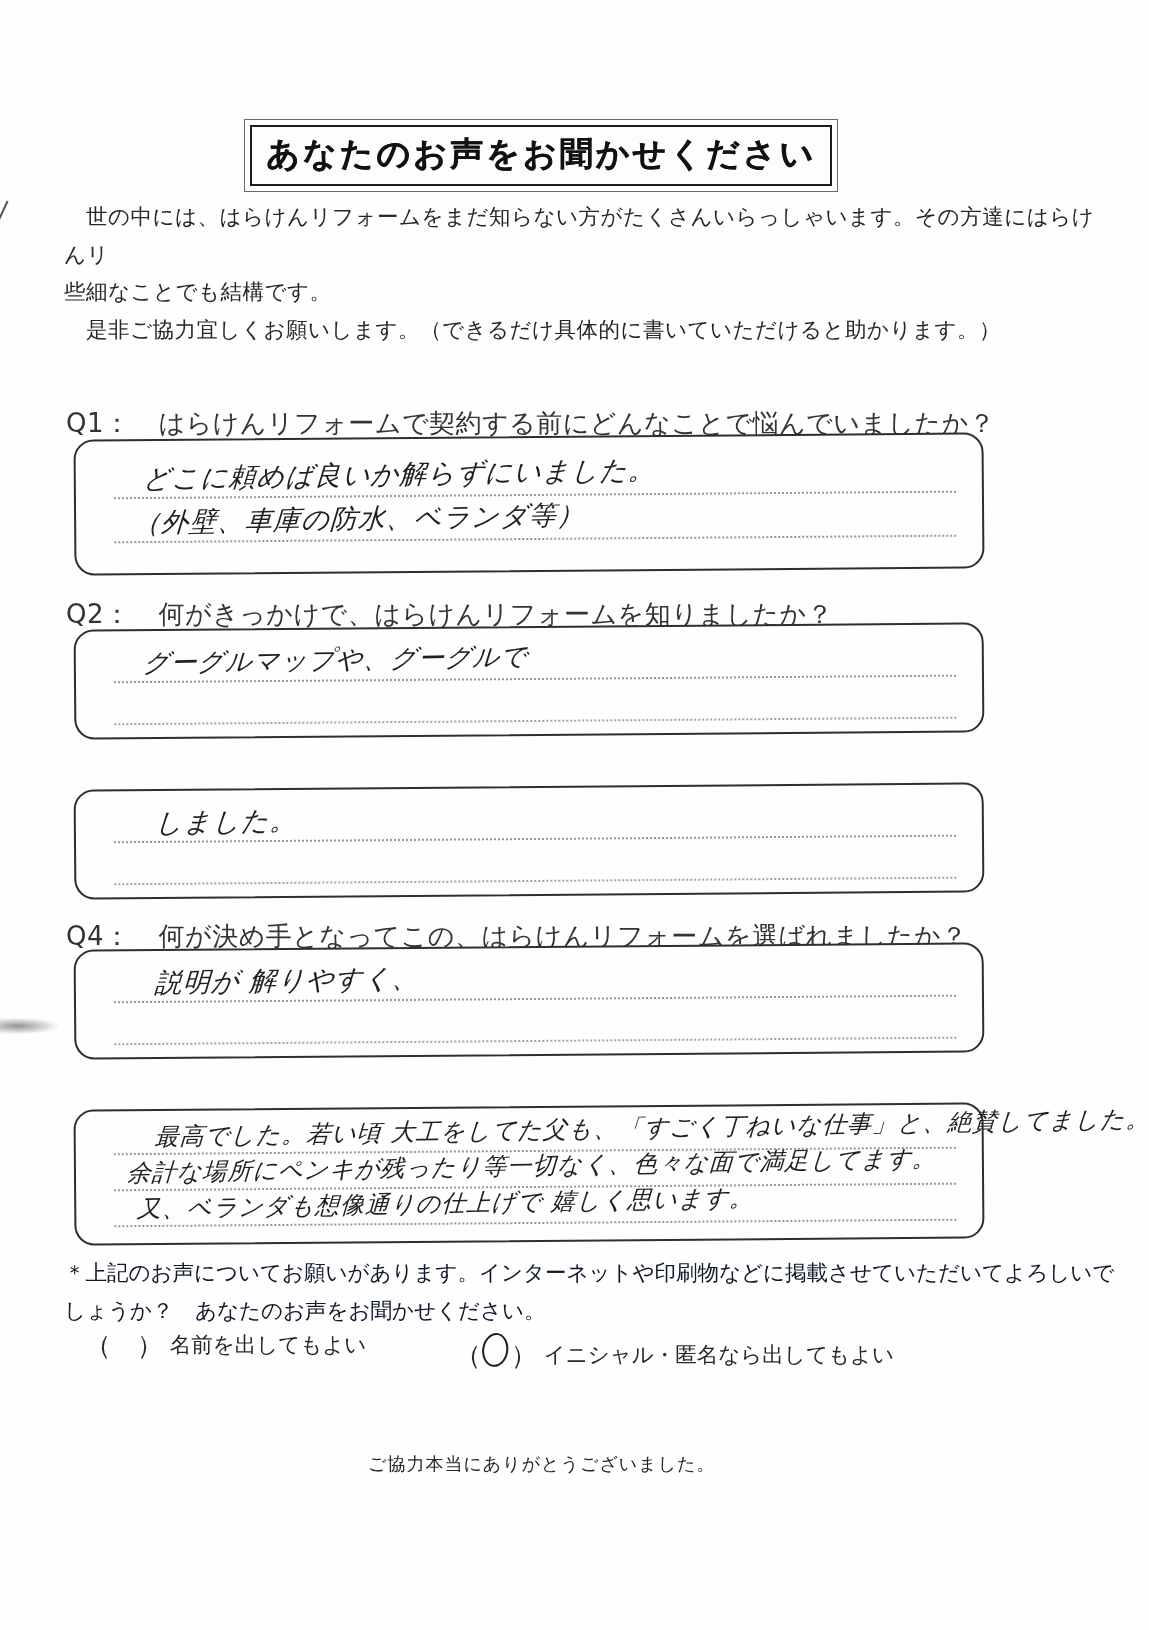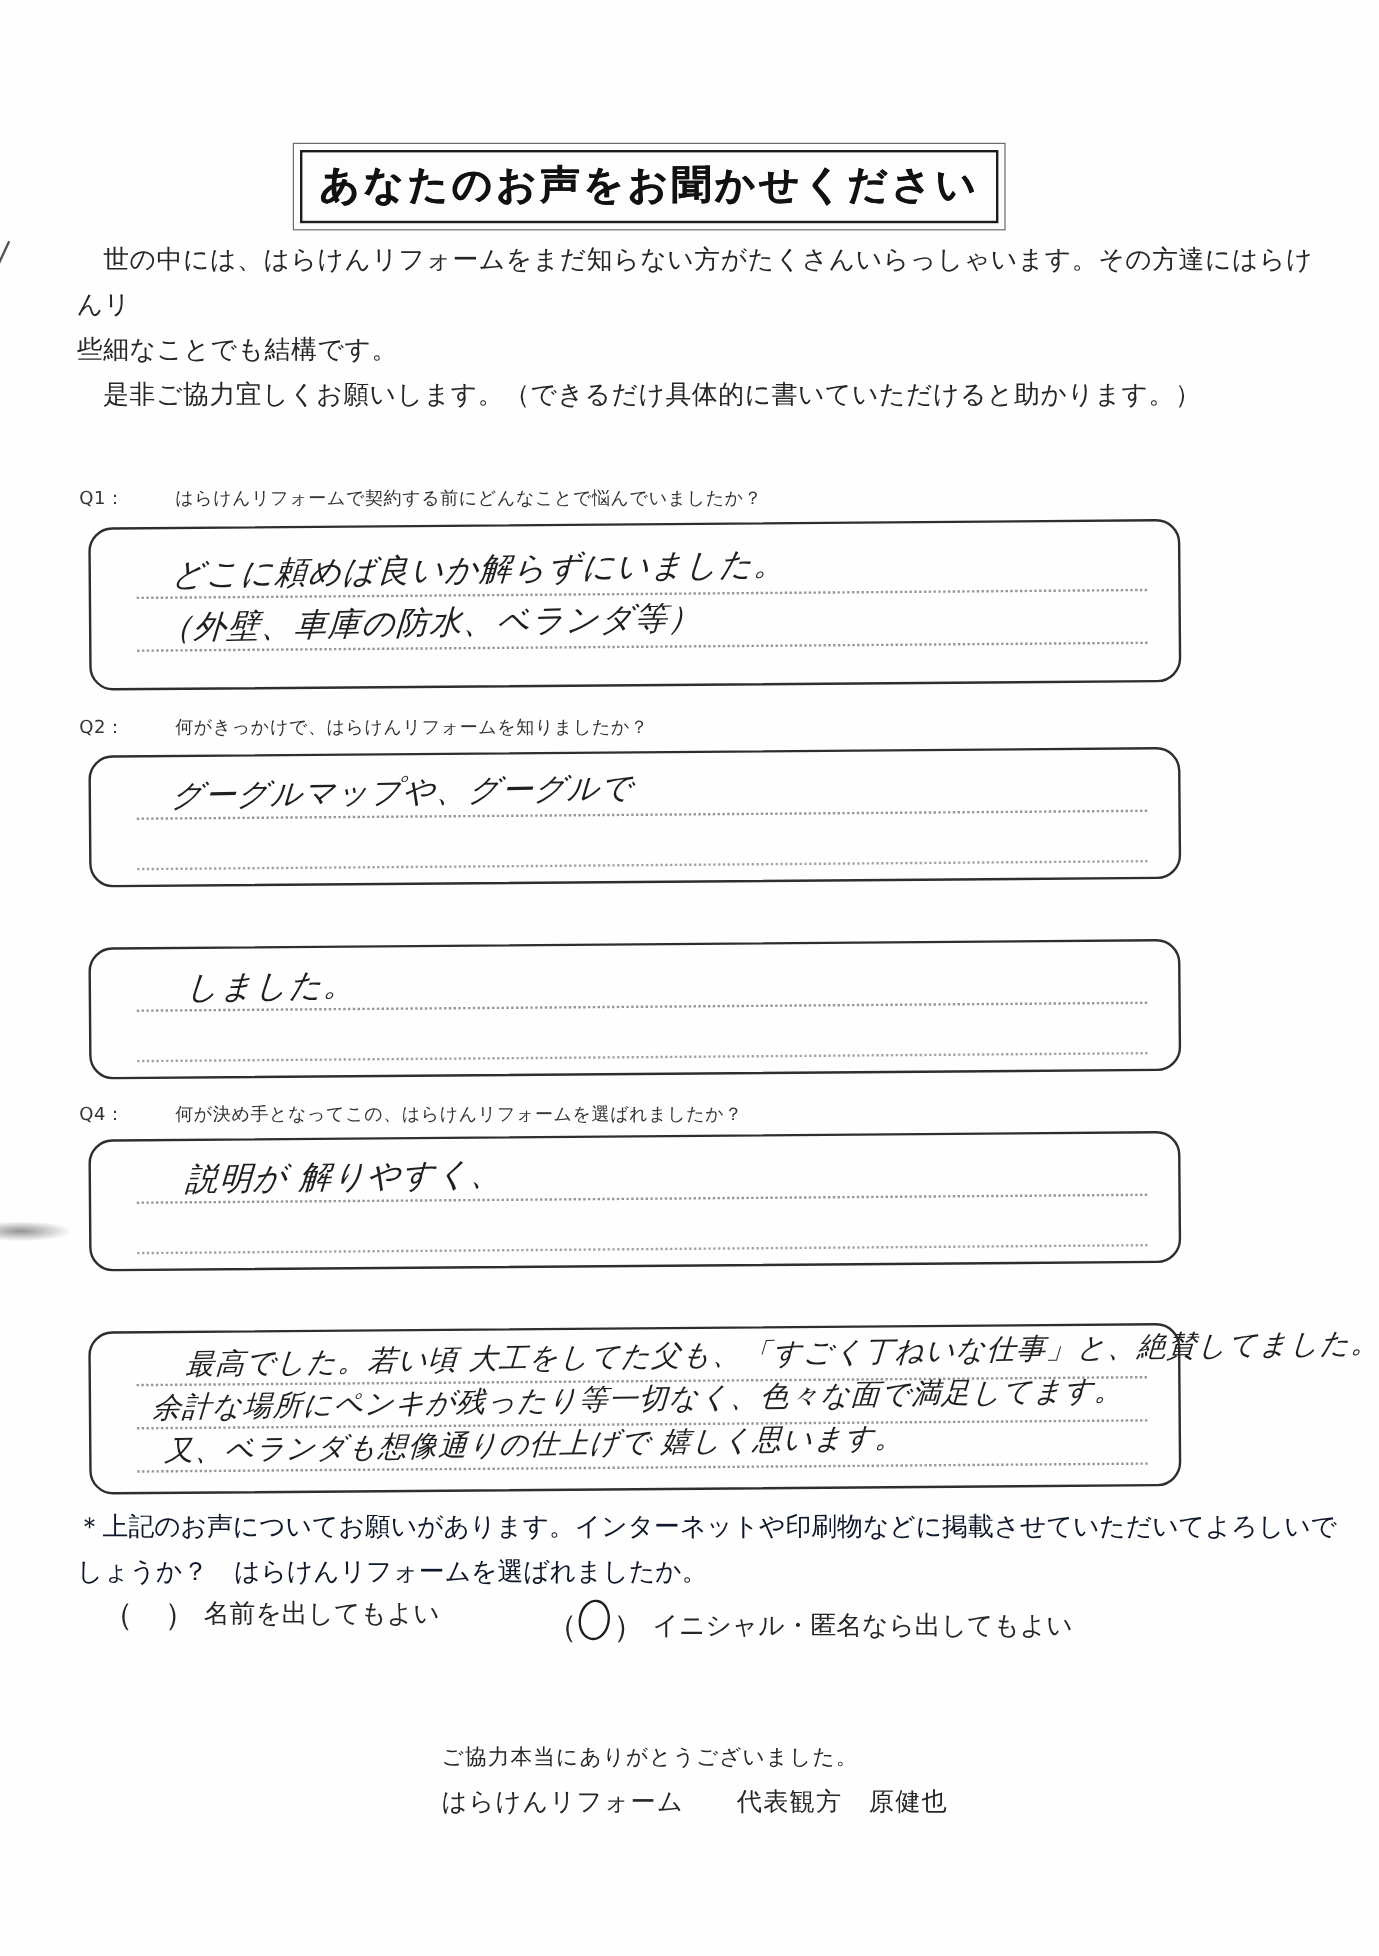--- a/index.html
+++ b/index.html
@@ -23,21 +23,21 @@
     font-weight: 900;
     letter-spacing: 3px;
     color:#111;
     text-shadow: 0.6px 0 0 #111;
     background:#fdfdfd;
   }
   
   .intro { position:absolute; left:64px; top:198px; width:1040px;
            font-size:21.5px; line-height:37.5px; color:#262626; letter-spacing:0.5px; }
   
-  .q-row { position:absolute; left:66px; font-size:15px; color:#333; letter-spacing:0.5px; }
+  .q-row { position:absolute; left:66px; font-size:26px; color:#333; letter-spacing:0.5px; }
   .q-label { display:inline-block; min-width:52px; margin-right:28px; }
   .answer-box {
     position:absolute; left:74px; width:906px;
     border: 2px solid #2e2e2e;
     border-radius: 20px;
     background: #fefefe;
     transform: rotate(-0.45deg);
   }
   .ans-line { position:absolute; left:38px; right:26px; height:42px;
               border-bottom: 2px dotted #979797; }
@@ -139,30 +139,29 @@
     <div class="ans-line" style="top:36px">
       <span class="hand fs24" style="left:12px">余計な場所にペンキが残ったり等一切なく、色々な面で満足してます。</span>
     </div>
     <div class="ans-line" style="top:72px">
       <span class="hand fs24" style="left:22px">又、ベランダも想像通りの仕上げで 嬉しく思います。</span>
     </div>
   </div>
 
   <div class="note">
     <div>＊上記のお声についてお願いがあります。インターネットや印刷物などに掲載させていただいてよろしいで</div>
-    <div>しょうか？　はらけんリフォームを選ばれましたか。</div>
+    <div>しょうか？　あなたのお声をお聞かせください。</div>
   </div>
 
   <div class="options">
     <div class="option" style="left:85px">
       <span class="paren">（</span><span class="mark-slot"></span><span class="paren">）</span>
       <span>名前を出してもよい</span>
     </div>
     <div class="option" style="left:455px">
       <span class="paren">（</span><span class="circle-mark"></span><span class="paren">）</span>
       <span>イニシャル・匿名なら出してもよい</span>
     </div>
   </div>
 
   <div class="thanks">ご協力本当にありがとうございました。</div>
-  <div class="signature">はらけんリフォーム　　代表観方　原健也</div>
 
 </div>
 
 </body></html>

